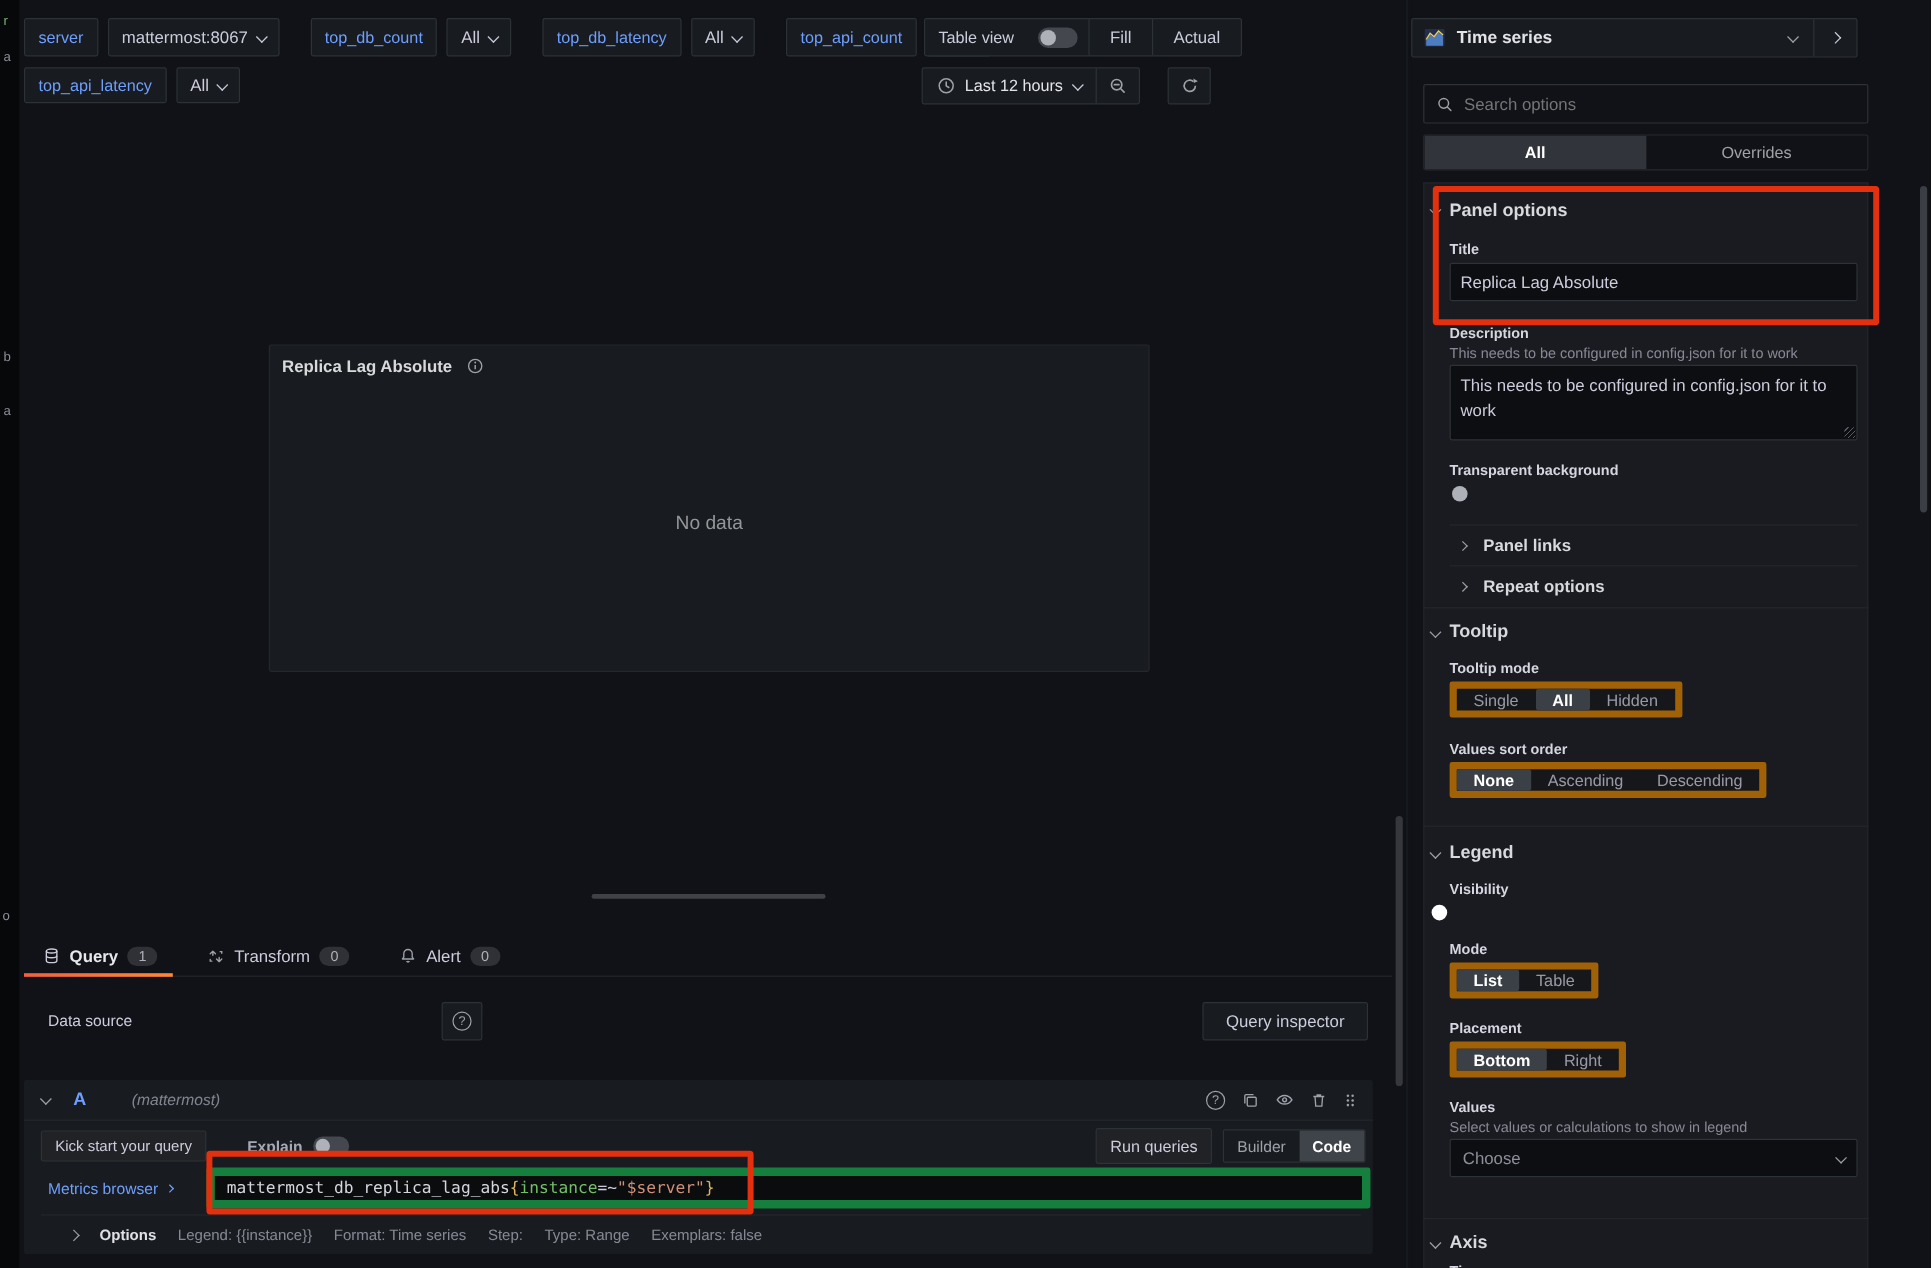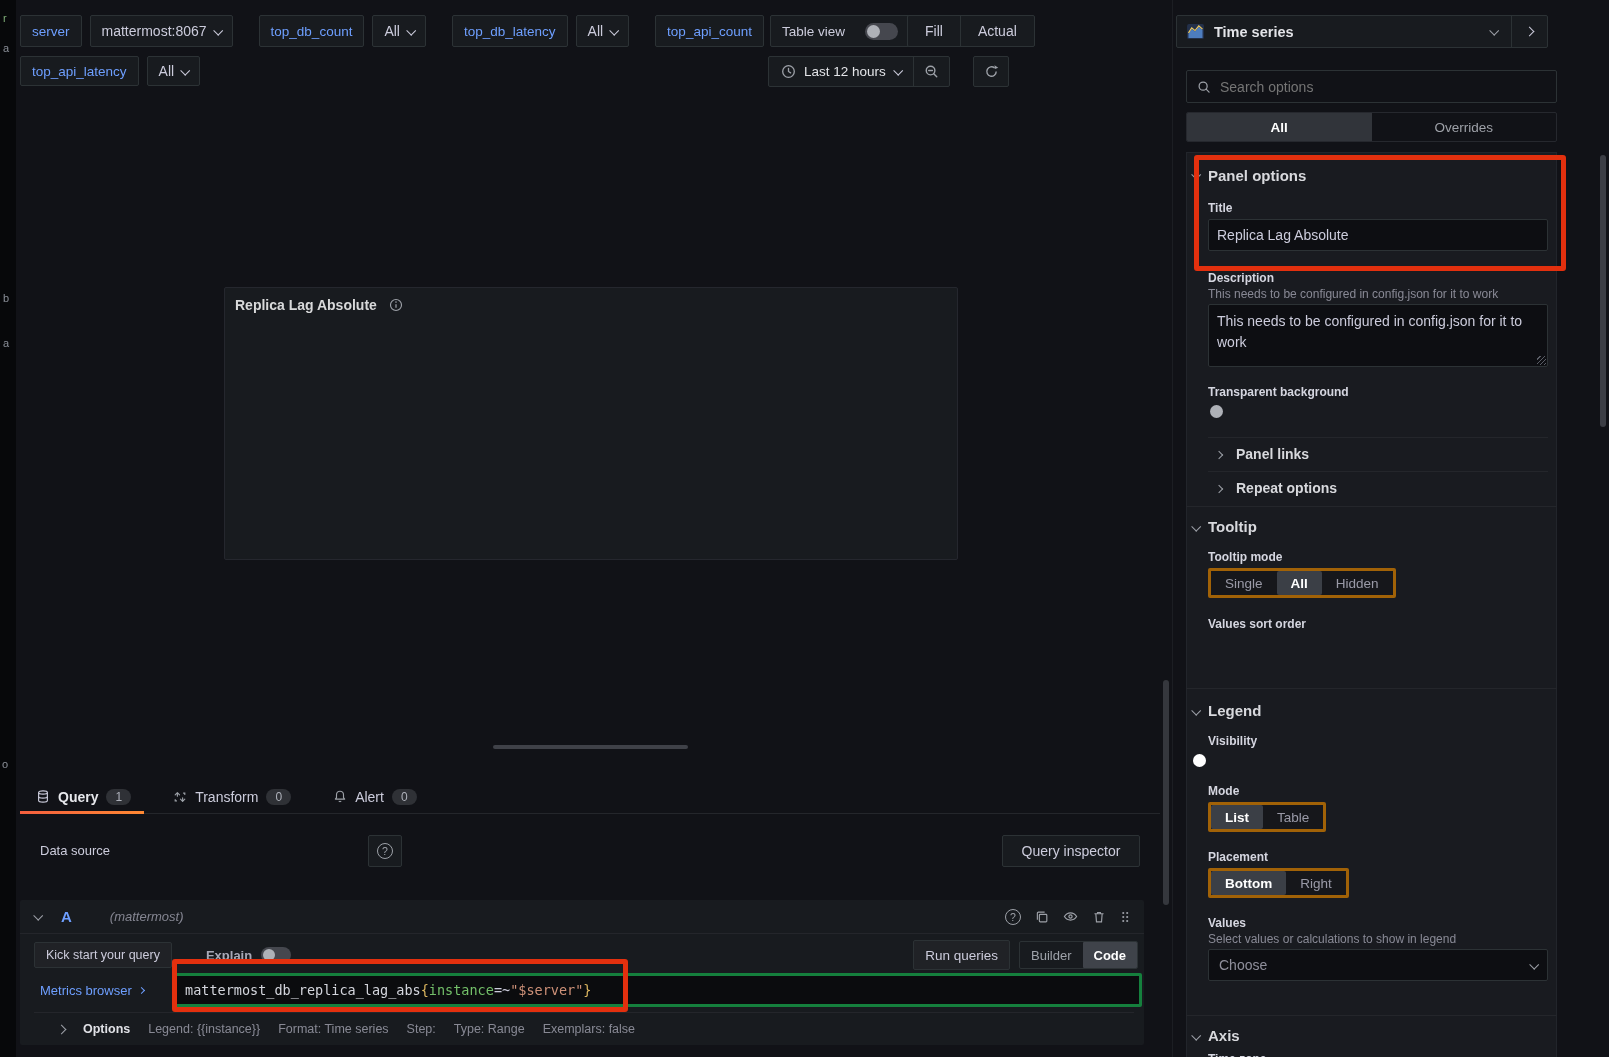--- a/index.html
+++ b/index.html
@@ -12,21 +12,21 @@
   .btn { display:inline-flex; align-items:center; gap:7px; background:#181b1f; border:1px solid #2c3235;
          border-radius:2px; height:32px; padding:0 11px; font-size:14px; color:#ccccdc; cursor:pointer; white-space:nowrap; }
   .btn.blue { color:#6e9fff; font-size:13.5px; }
   .chev { display:inline-block; width:7px; height:7px; border-right:1.6px solid currentColor; border-bottom:1.6px solid currentColor; flex:none; }
   .chev.down { transform:rotate(45deg) translateY(-1px); }
   .chev.right { transform:rotate(-45deg); }
   .toggle { position:relative; width:33px; height:17px; border-radius:10px; background:#45474e; flex:none; cursor:pointer; }
   .toggle .knob { position:absolute; top:2px; left:2px; width:13px; height:13px; border-radius:50%; background:#aeb1b7; }
   .toggle.on { background:#3d71d9; }
   .toggle.on .knob { left:auto; right:2px; background:#fff; }
-  .seg { display:inline-flex; align-items:stretch; border:3px solid #a16207; border-radius:2px; background:#16171b; height:30px; }
+  .seg { display:inline-flex; align-items:stretch; border:6px solid #a16207; border-radius:2px; background:#16171b; height:30px; }
   .seg span { display:flex; align-items:center; padding:0 14px; font-size:13.5px; color:rgba(204,204,220,.72); cursor:pointer; border-radius:2px; }
   .seg span.active { background:#3b3f46; color:#fff; font-weight:700; }
   .field-label { font-size:12px; font-weight:600; color:#d5d6e0; }
   .help-text { font-size:12px; color:rgba(204,204,220,.62); }
   .inputbox { background:#0d0e12; border:1px solid #2c3235; border-radius:2px; color:#ccccdc; font-size:14px;
               font-family:"Liberation Sans",sans-serif; padding:6px 8px; width:100%; height:100%; }
   .sec-title { font-size:15px; font-weight:600; color:#d8d9dd; }
   .divider { background:#24262b; height:1px; }
   .icon { display:inline-flex; align-items:center; justify-content:center; color:#9da1a8; flex:none; }
   .icon svg { display:block; }
@@ -139,20 +139,21 @@
     <div style="display:flex;align-items:center;gap:12px;padding:9px 10px;">
       <span style="font-size:14px;font-weight:600;color:#d8d9da;">Replica Lag Absolute</span>
       <span class="icon">
           <svg width="14" height="14" viewBox="0 0 16 16">
             <circle cx="8" cy="8" r="6.3" fill="none" stroke="currentColor" stroke-width="1.3"></circle>
             <line x1="8" y1="7" x2="8" y2="11.2" stroke="currentColor" stroke-width="1.4"></line>
             <circle cx="8" cy="4.7" r="0.9" fill="currentColor"></circle>
           </svg>
         </span>
     </div>
+    <div style="position:absolute;left:0;right:0;top:140px;text-align:center;font-size:16px;color:#959699;">No data</div>
   </div>
 
   <div class="abs" style="left:493px;top:745px;width:195px;height:4px;border-radius:2px;background:#3f4148;"></div>
 
   <div class="abs" style="left:20px;top:780px;width:1140px;height:34px;border-bottom:1px solid #24262b;display:flex;align-items:center;gap:42px;padding:0 0 0 16px;">
     <span style="display:flex;align-items:center;gap:8px;">
       <span class="icon" style="color:#ccccdc;">
           <svg width="14" height="15" viewBox="0 0 16 16" fill="none" stroke="currentColor" stroke-width="1.3">
             <ellipse cx="8" cy="3.4" rx="5" ry="1.9"></ellipse>
             <path d="M3 3.4v9.2c0 1 2.2 1.9 5 1.9s5-.9 5-1.9V3.4"></path>
@@ -252,21 +253,21 @@
       <span style="display:flex;align-items:center;padding:0 11px;font-size:13px;color:#9ea2a9;">Builder</span>
       <span style="display:flex;align-items:center;padding:0 11px;font-size:13px;color:#fff;font-weight:600;background:#3f434a;border-radius:1px;">Code</span>
     </div>
 
     <div style="position:absolute;left:14px;top:74px;display:flex;align-items:center;gap:9px;">
       <span style="display:flex;align-items:center;gap:7px;color:#6e9fff;height:32px;padding:0 6px;">
         <span style="font-size:13px;">Metrics browser</span>
         <span class="chev right" style="width:5px;height:5px;"></span>
       </span>
     </div>
-    <div class="abs mono" style="left:152px;top:73px;width:970px;height:34px;background:#0b0c0e;border:3px solid #15803d;border-radius:2px;display:flex;align-items:center;padding:0 10px;white-space:pre;">
+    <div class="abs mono" style="left:152px;top:73px;width:970px;height:34px;background:#0b0c0e;border:7px solid #15803d;border-radius:2px;display:flex;align-items:center;padding:0 10px;white-space:pre;">
       <span style="color:#d4d6dd;">mattermost_db_replica_lag_abs</span><span style="color:#dcb65f;">{</span><span style="color:#73bf69;">instance</span><span style="color:#ccccdc;">=~</span><span style="color:#ce9178;">"$server"</span><span style="color:#dcb65f;">}</span>
     </div>
 
     <div style="position:absolute;left:14px;top:112px;right:10px;border-top:1px solid #24262b;height:33px;display:flex;align-items:center;gap:18px;padding-left:24px;">
       <span style="display:flex;align-items:center;gap:18px;">
         <span class="chev right" style="color:#9da1a8;"></span>
         <span style="font-size:12.5px;font-weight:700;color:#e0e1e6;">Options</span>
       </span>
       <span class="help-text" style="font-size:12.5px;">Legend: {{instance}}</span>
       <span class="help-text" style="font-size:12.5px;">Format: Time series</span>
@@ -345,20 +346,25 @@
     
     <span class="chev down abs" style="left:16px;top:524px;color:#9da1a8;"></span>
     <span class="sec-title abs" style="left:32px;top:518px;">Tooltip</span>
     <span class="field-label abs" style="left:32px;top:550px;">Tooltip mode</span>
     <div class="seg abs" style="left:32px;top:568px;">
       <span>Single</span>
       <span class="active">All</span>
       <span>Hidden</span>
     </div>
     <span class="field-label abs" style="left:32px;top:617px;">Values sort order</span>
+    <div class="seg abs" style="left:32px;top:635px;">
+      <span class="active">None</span>
+      <span>Ascending</span>
+      <span>Descending</span>
+    </div>
     <div class="divider abs" style="left:10px;top:688px;width:371px;"></div>
 
     
     <span class="chev down abs" style="left:16px;top:708px;color:#9da1a8;"></span>
     <span class="sec-title abs" style="left:32px;top:702px;">Legend</span>
     <span class="field-label abs" style="left:32px;top:734px;">Visibility</span>
     <span class="toggle on abs" style="left:32px;top:752px;"><span class="knob"></span></span>
     <span class="field-label abs" style="left:32px;top:784px;">Mode</span>
     <div class="seg abs" style="left:32px;top:802px;">
       <span class="active">List</span>

